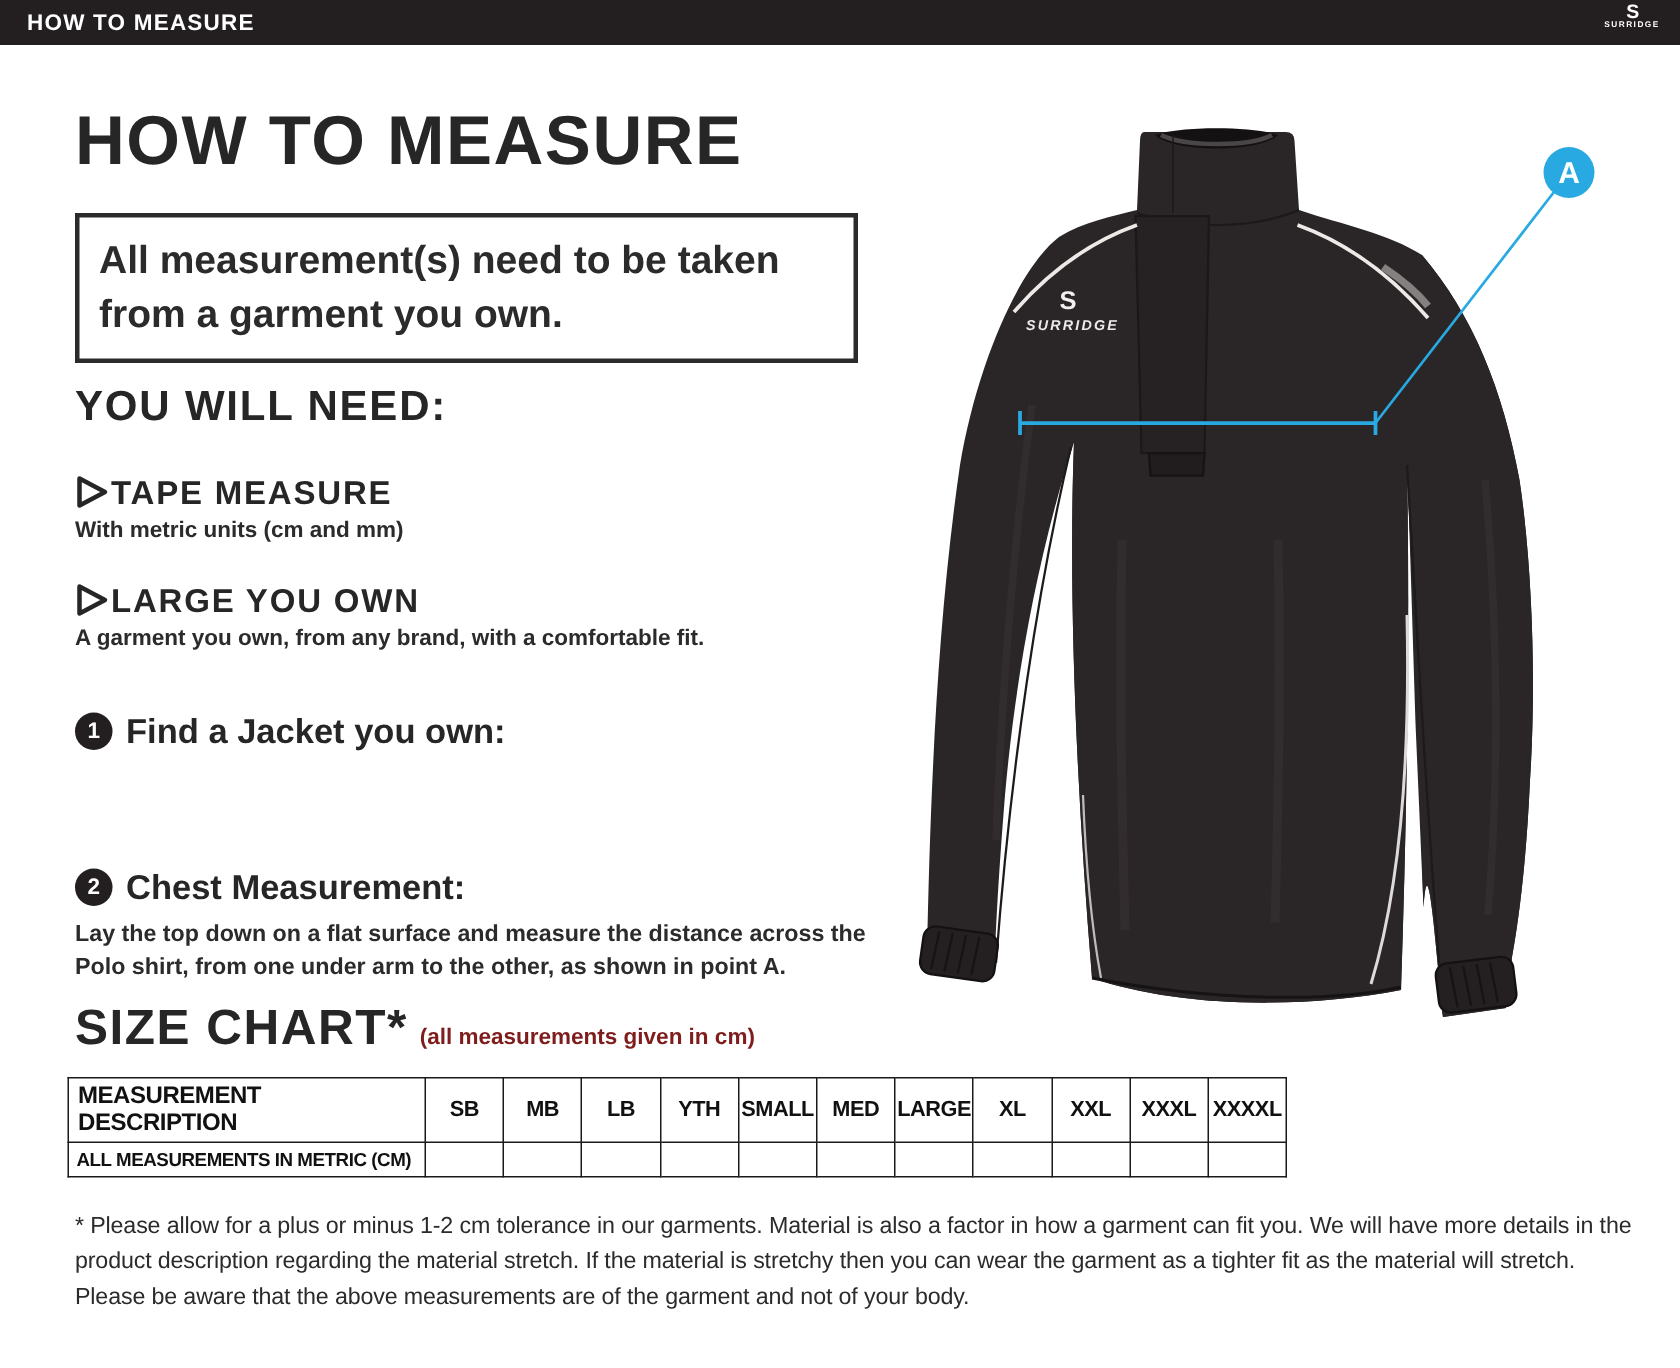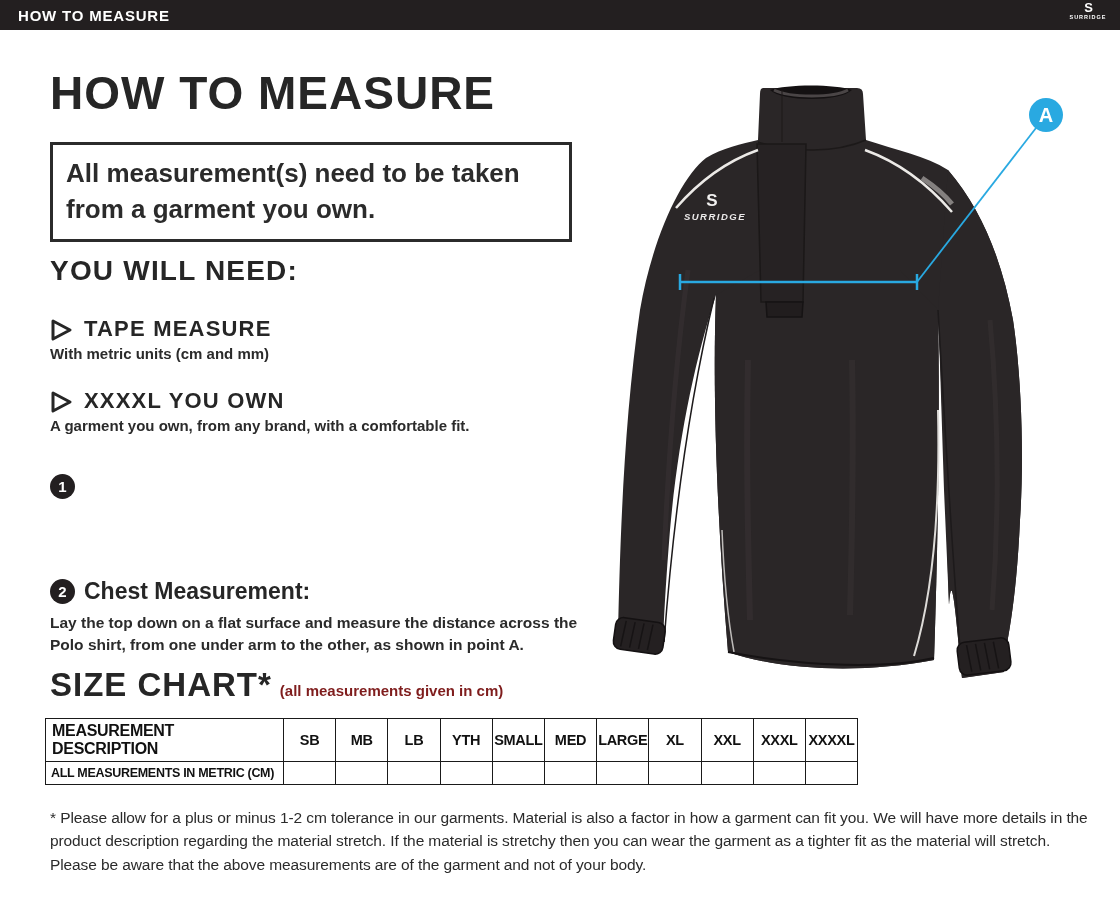--- a/index.html
+++ b/index.html
@@ -30,21 +30,21 @@
   .notice-box {
     position:absolute; left:50px; top:142px; width:522px;
     border:3px solid #2b2b2b; padding:11px 13px;
     font-size:26px; font-weight:bold; line-height:1.38; color:#2b2b2b;
   }
   .h2 {
     position:absolute; left:50px; top:255px; font-size:28px; font-weight:800;
     letter-spacing:1.2px; color:#262626;
   }
   .need-item { position:absolute; left:50px; }
-  .need-item .row { display:flex; align-items:flex-end; gap:10px; }
+  .need-item .row { display:flex; align-items:flex-start; }
   .need-item .label { font-size:22px; font-weight:800; letter-spacing:1.2px; color:#262626; }
   .need-item .desc  { font-size:15px; font-weight:bold; margin-top:3px; color:#2b2b2b; }
   .tri-icon { width:24px; height:24px; flex:0 0 auto; }
   .step { position:absolute; left:50px; }
   .step .row { display:flex; align-items:center; gap:9px; }
   .step .num {
     width:25px; height:25px; border-radius:50%; background:#231f20; color:#fff;
     font-size:15px; font-weight:bold; display:flex; align-items:center; justify-content:center;
   }
   .step .title { font-size:23px; font-weight:800; color:#262626; }
@@ -100,28 +100,29 @@
     <span class="label">TAPE MEASURE</span>
   </div>
   <div class="desc">With metric units (cm and mm)</div>
 </div>
 
 <div class="need-item" style="top:388px;">
   <div class="row">
     <svg class="tri-icon" viewBox="0 0 24 24">
       <polygon points="3,3 20,12 3,21" fill="none" stroke="#262626" stroke-width="3" stroke-linejoin="round"></polygon>
     </svg>
-    <span class="label">XXXXL YOU OWN</span>
+    <span class="label">LARGE YOU OWN</span>
   </div>
   <div class="desc">A garment you own, from any brand, with a comfortable fit.</div>
 </div>
 
 <div class="step" style="top:474px;">
   <div class="row">
     <span class="num">1</span>
+    <span class="title">Find a Jacket you own:</span>
   </div>
 </div>
 
 <div class="step" style="top:578px;">
   <div class="row">
     <span class="num">2</span>
     <span class="title">Chest Measurement:</span>
   </div>
   <div class="desc">Lay the top down on a flat surface and measure the distance across the Polo shirt, from one under arm to the other, as shown in point A.</div>
 </div>

